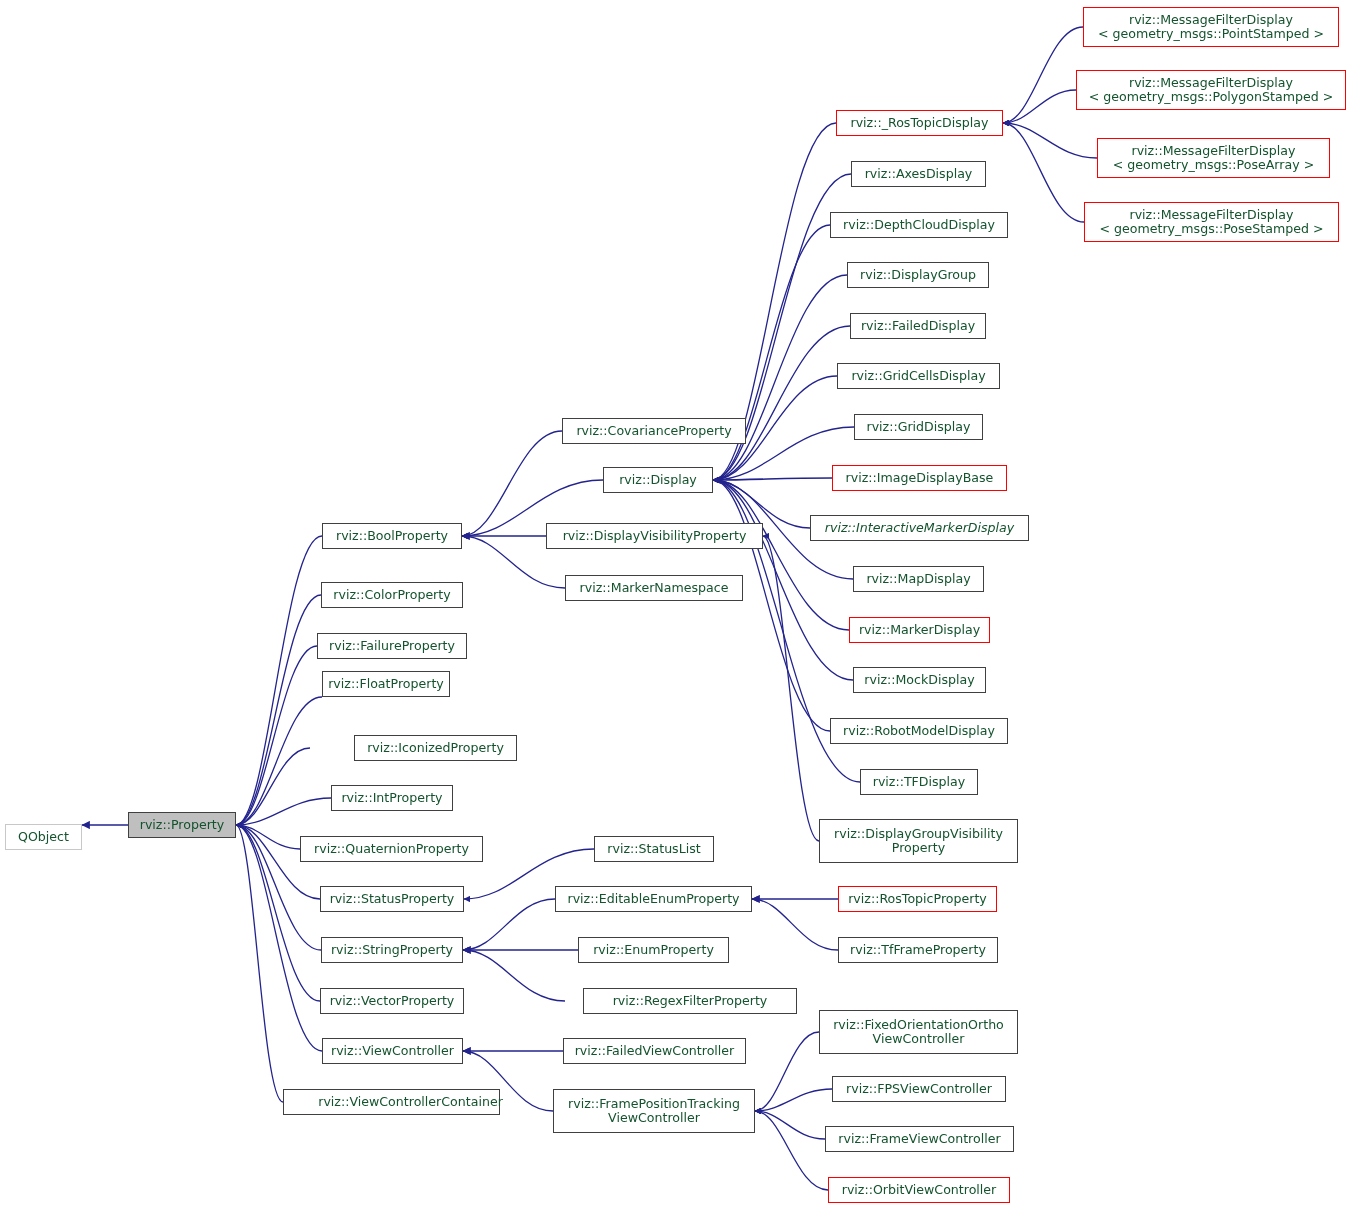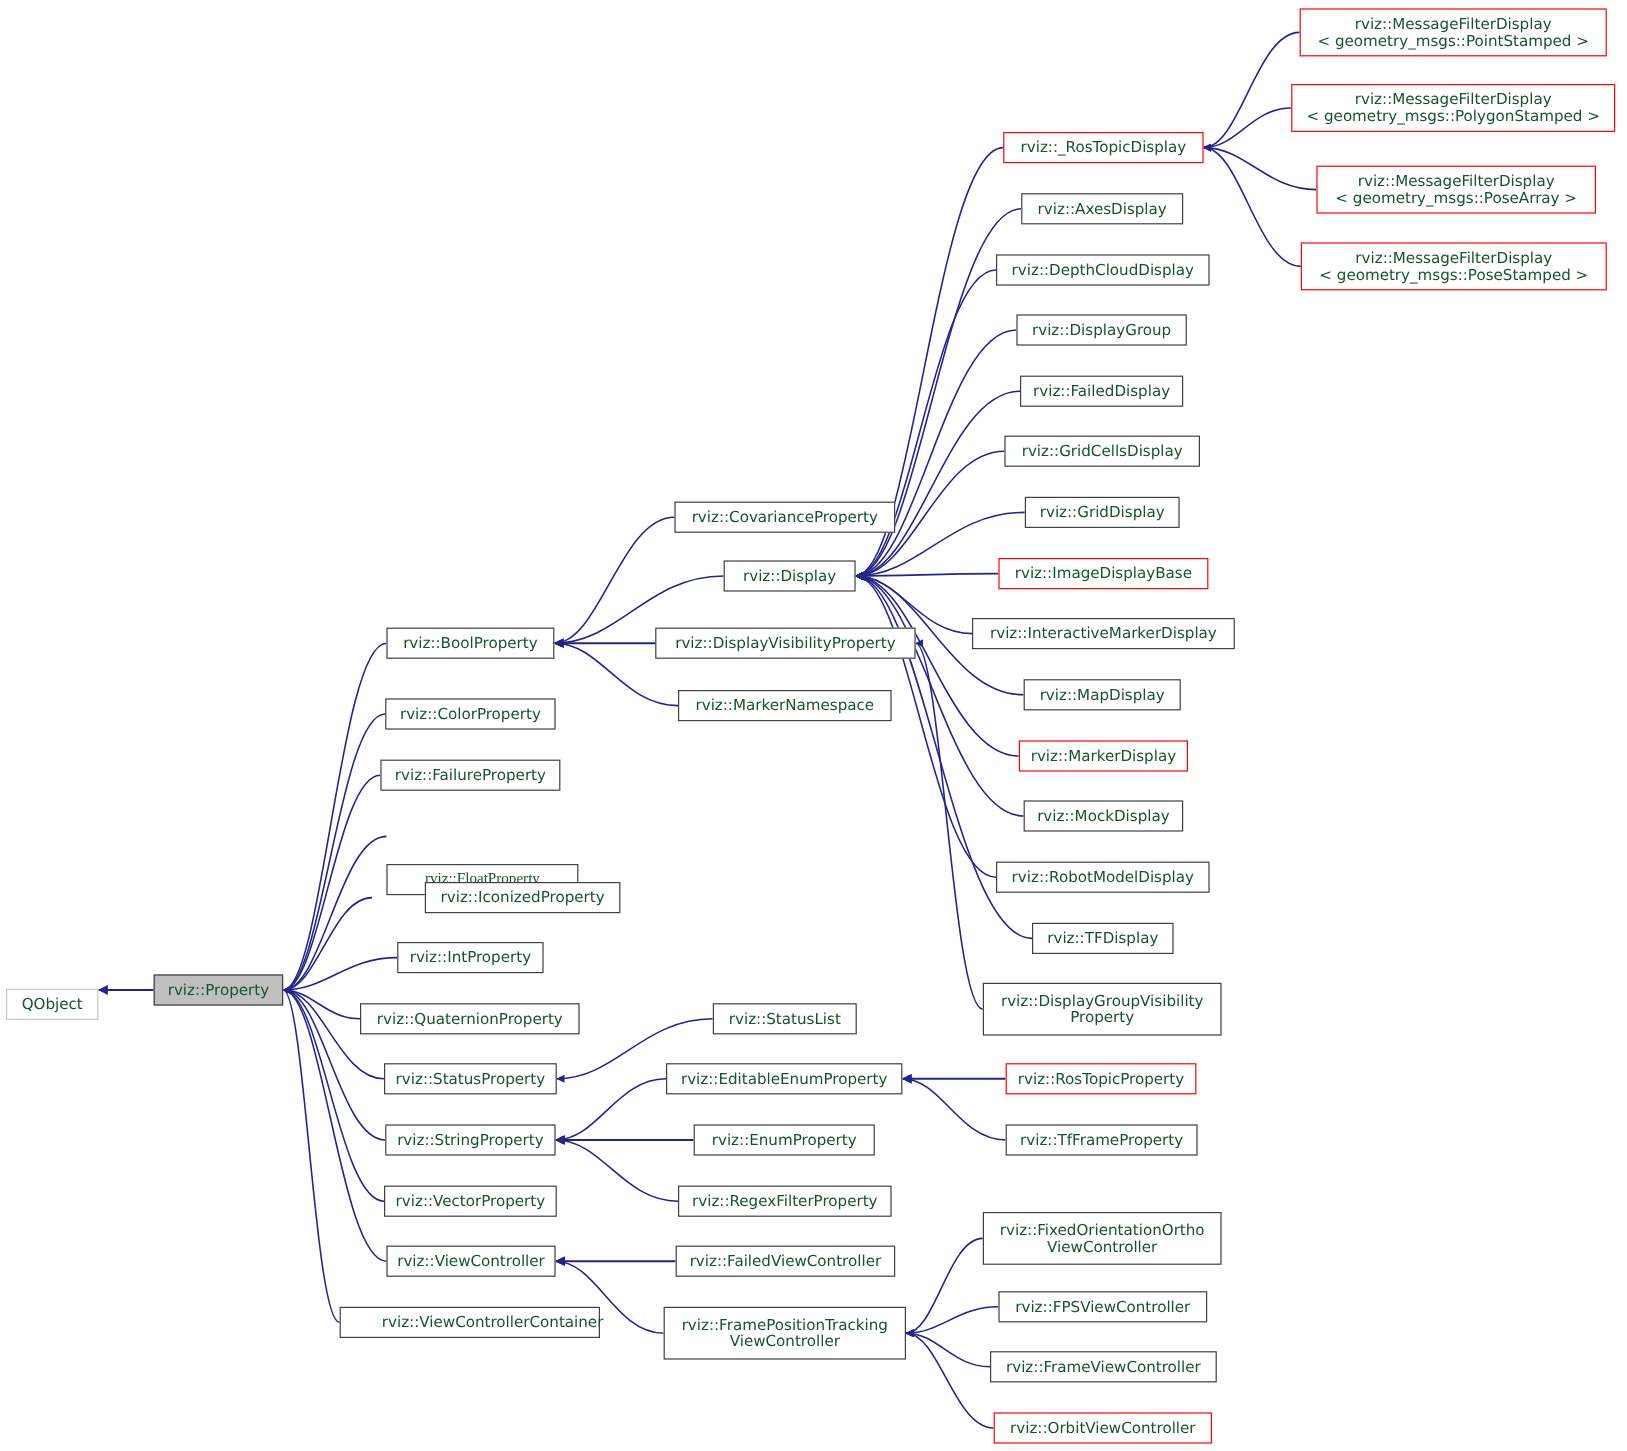--- a/index.html
+++ b/index.html
@@ -76,49 +76,49 @@
         <path d="M 825 1139 C 793.5 1139, 781.6 1111, 755 1111" marker-end="url(#arrow)" stroke="#23238e" stroke-width="1.3" fill="none"></path>
         <path d="M 828 1190 C 795.15 1190, 782.74 1111, 755 1111" marker-end="url(#arrow)" stroke="#23238e" stroke-width="1.3" fill="none"></path>
       </g>
   </svg>
   <div id="node-layer">
       <div class="node plain" style="left: 5px; top: 812px; width: 77px; height: 26px; margin-top: 12px;"><span class="lbl">QObject</span></div>
       <div class="node gray" style="left: 128px; top: 812px; width: 108px; height: 26px;"><span class="lbl">rviz::Property</span></div>
       <div class="node" style="left: 322px; top: 523px; width: 140px; height: 26px;"><span class="lbl">rviz::BoolProperty</span></div>
       <div class="node" style="left: 321px; top: 582px; width: 142px; height: 26px;"><span class="lbl">rviz::ColorProperty</span></div>
       <div class="node" style="left: 317px; top: 633px; width: 150px; height: 26px;"><span class="lbl">rviz::FailureProperty</span></div>
-      <div class="node" style="left: 322px; top: 720px; width: 160px; height: 26px; font-family: Liberation Serif, serif;"><span class="lbl">rviz::FloatProperty</span></div>
+      <div class="node" style="left: 322px; top: 671px; width: 128px; height: 26px;"><span class="lbl">rviz::FloatProperty</span></div>
       <div class="node" style="left: 310px; top: 735px; width: 163px; height: 26px; margin-left: 44px;"><span class="lbl">rviz::IconizedProperty</span></div>
       <div class="node" style="left: 331px; top: 785px; width: 122px; height: 26px;"><span class="lbl">rviz::IntProperty</span></div>
       <div class="node" style="left: 300px; top: 836px; width: 183px; height: 26px;"><span class="lbl">rviz::QuaternionProperty</span></div>
       <div class="node" style="left: 320px; top: 886px; width: 144px; height: 26px;"><span class="lbl">rviz::StatusProperty</span></div>
       <div class="node" style="left: 321px; top: 937px; width: 142px; height: 26px;"><span class="lbl">rviz::StringProperty</span></div>
       <div class="node" style="left: 320px; top: 988px; width: 144px; height: 26px;"><span class="lbl">rviz::VectorProperty</span></div>
       <div class="node" style="left: 322px; top: 1038px; width: 141px; height: 26px;"><span class="lbl">rviz::ViewController</span></div>
       <div class="node" style="left: 283px; top: 1089px; width: 217px; height: 26px; padding-left: 38px;"><span class="lbl">rviz::ViewControllerContainer</span></div>
       <div class="node" style="left: 562px; top: 418px; width: 184px; height: 26px;"><span class="lbl">rviz::CovarianceProperty</span></div>
       <div class="node" style="left: 603px; top: 467px; width: 110px; height: 26px;"><span class="lbl">rviz::Display</span></div>
       <div class="node" style="left: 546px; top: 523px; width: 217px; height: 26px;"><span class="lbl">rviz::DisplayVisibilityProperty</span></div>
       <div class="node" style="left: 565px; top: 575px; width: 178px; height: 26px;"><span class="lbl">rviz::MarkerNamespace</span></div>
       <div class="node" style="left: 594px; top: 836px; width: 120px; height: 26px;"><span class="lbl">rviz::StatusList</span></div>
       <div class="node" style="left: 555px; top: 886px; width: 197px; height: 26px;"><span class="lbl">rviz::EditableEnumProperty</span></div>
       <div class="node" style="left: 578px; top: 937px; width: 151px; height: 26px;"><span class="lbl">rviz::EnumProperty</span></div>
-      <div class="node" style="left: 565px; top: 988px; width: 178px; height: 26px;"><span class="lbl">rviz::RegexFilterProperty</span></div>
+      <div class="node" style="left: 583px; top: 988px; width: 214px; height: 26px;"><span class="lbl">rviz::RegexFilterProperty</span></div>
       <div class="node" style="left: 563px; top: 1038px; width: 183px; height: 26px;"><span class="lbl">rviz::FailedViewController</span></div>
       <div class="node two" style="left: 553px; top: 1089px; width: 202px; height: 44px;"><span class="lbl">rviz::FramePositionTracking
 ViewController</span></div>
       <div class="node red" style="left: 836px; top: 110px; width: 167px; height: 26px;"><span class="lbl">rviz::_RosTopicDisplay</span></div>
       <div class="node" style="left: 851px; top: 161px; width: 135px; height: 26px;"><span class="lbl">rviz::AxesDisplay</span></div>
       <div class="node" style="left: 830px; top: 212px; width: 178px; height: 26px;"><span class="lbl">rviz::DepthCloudDisplay</span></div>
       <div class="node" style="left: 847px; top: 262px; width: 142px; height: 26px;"><span class="lbl">rviz::DisplayGroup</span></div>
       <div class="node" style="left: 850px; top: 313px; width: 136px; height: 26px;"><span class="lbl">rviz::FailedDisplay</span></div>
       <div class="node" style="left: 837px; top: 363px; width: 163px; height: 26px;"><span class="lbl">rviz::GridCellsDisplay</span></div>
       <div class="node" style="left: 854px; top: 414px; width: 129px; height: 26px;"><span class="lbl">rviz::GridDisplay</span></div>
       <div class="node red" style="left: 832px; top: 465px; width: 175px; height: 26px;"><span class="lbl">rviz::ImageDisplayBase</span></div>
-      <div class="node" style="left: 810px; top: 515px; width: 219px; height: 26px;"><span class="lbl">rviz::InteractiveMarkerDisplay</span></div>
+      <div class="node" style="left: 810px; top: 515px; width: 219px; height: 26px; font-style: italic;"><span class="lbl">rviz::InteractiveMarkerDisplay</span></div>
       <div class="node" style="left: 853px; top: 566px; width: 131px; height: 26px;"><span class="lbl">rviz::MapDisplay</span></div>
       <div class="node red" style="left: 849px; top: 617px; width: 141px; height: 26px;"><span class="lbl">rviz::MarkerDisplay</span></div>
       <div class="node" style="left: 853px; top: 667px; width: 133px; height: 26px;"><span class="lbl">rviz::MockDisplay</span></div>
       <div class="node" style="left: 830px; top: 718px; width: 178px; height: 26px;"><span class="lbl">rviz::RobotModelDisplay</span></div>
       <div class="node" style="left: 860px; top: 769px; width: 118px; height: 26px;"><span class="lbl">rviz::TFDisplay</span></div>
       <div class="node two" style="left: 819px; top: 819px; width: 199px; height: 44px;"><span class="lbl">rviz::DisplayGroupVisibility
 Property</span></div>
       <div class="node red" style="left: 838px; top: 886px; width: 159px; height: 26px;"><span class="lbl">rviz::RosTopicProperty</span></div>
       <div class="node" style="left: 838px; top: 937px; width: 160px; height: 26px;"><span class="lbl">rviz::TfFrameProperty</span></div>
       <div class="node two" style="left: 819px; top: 1010px; width: 199px; height: 44px;"><span class="lbl">rviz::FixedOrientationOrtho

